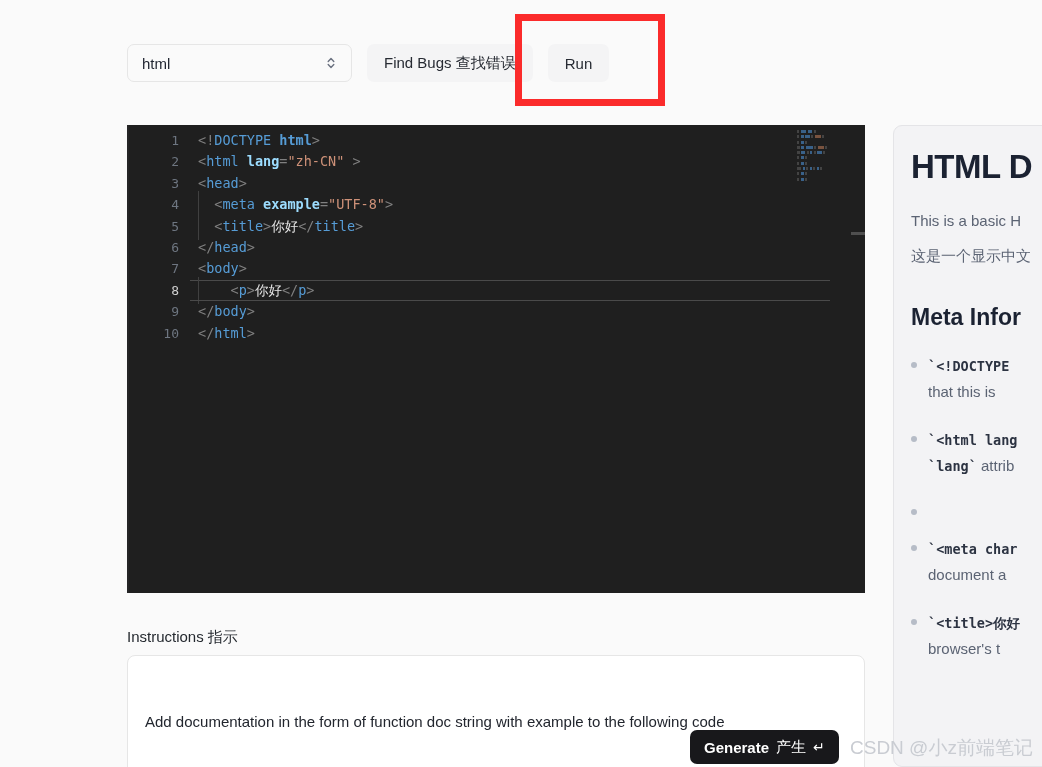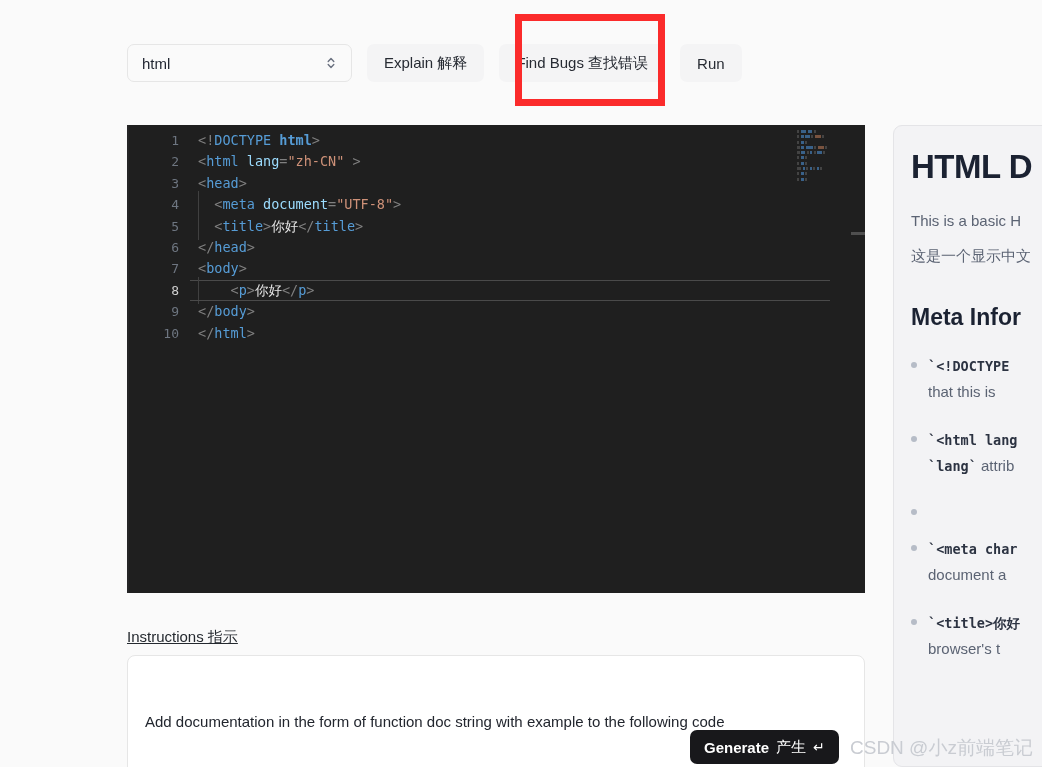--- a/index.html
+++ b/index.html
@@ -138,21 +138,21 @@
     content: "";
     position: absolute;
     left: 19px;
     top: -3px;
     bottom: -3px;
     border-left: 1px solid #404040;
   }
 
   .t-tag   { color: #569cd6; }
   .t-punc  { color: #808080; }
-  .t-attr  { color: #9cdcfe; font-weight: normal; margin-top: 8px; }
+  .t-attr  { color: #9cdcfe; font-weight: bold; margin-top: 8px; }
   .t-str   { color: #ce9178; }
   .t-txt   { color: #e6e6e6; }
   .t-kw    { color: #569cd6; font-weight: bold; }
 
   
   #minimap {
     position: absolute;
     right: 22px;
     top: 5px;
     width: 48px;
@@ -194,21 +194,20 @@
     background: #252526;
   }
 
   
   #instructions-label {
     position: absolute;
     left: 127px;
     top: 628px;
     font-size: 15px;
     color: #24292f;
-    text-decoration: underline;
   }
 
   #instructions-box {
     position: absolute;
     left: 127px;
     top: 655px;
     width: 738px;
     height: 130px;
     background: #ffffff;
     border: 1px solid #e6e6e6;
@@ -327,21 +326,20 @@
   <div id="lang-select">
     <span class="val">html</span>
     <span>
       <svg class="updown-icon" viewBox="0 0 12 16" fill="none" stroke="currentColor" stroke-width="1.4" stroke-linecap="round" stroke-linejoin="round">
         <path d="M3.2 6.4 L6 3.4 L8.8 6.4"></path>
         <path d="M3.2 9.6 L6 12.6 L8.8 9.6"></path>
       </svg>
     </span>
   </div>
 
-  <button class="tool-btn">Explain 解释</button>
   <button class="tool-btn">Find Bugs 查找错误</button>
   <button class="tool-btn">Run</button>
 </div>
 
 <div id="annotation-box"></div>
 
 <div id="editor">
   <div id="editor-left-edge"></div>
   <div id="code-lines">
       <div class="code-line">
@@ -351,21 +349,21 @@
       <div class="code-line">
         <span class="ln">2</span>
         <span class="code-txt"><span class="t-punc">&lt;</span><span class="t-tag">html</span><span class="t-attr"> lang</span><span class="t-punc">=</span><span class="t-str">"zh-CN"</span><span class="t-punc"> &gt;</span></span>
       </div>
       <div class="code-line">
         <span class="ln">3</span>
         <span class="code-txt"><span class="t-punc">&lt;</span><span class="t-tag">head</span><span class="t-punc">&gt;</span></span>
       </div>
       <div class="code-line">
         <span class="ln">4</span>
-        <span class="code-txt ind1"><span class="t-punc">  &lt;</span><span class="t-tag">meta</span><span class="t-attr"> document</span><span class="t-punc">=</span><span class="t-str">"UTF-8"</span><span class="t-punc">&gt;</span></span>
+        <span class="code-txt ind1"><span class="t-punc">  &lt;</span><span class="t-tag">meta</span><span class="t-attr"> example</span><span class="t-punc">=</span><span class="t-str">"UTF-8"</span><span class="t-punc">&gt;</span></span>
       </div>
       <div class="code-line">
         <span class="ln">5</span>
         <span class="code-txt ind1"><span class="t-punc">  &lt;</span><span class="t-tag">title</span><span class="t-punc">&gt;</span><span class="t-txt">你好</span><span class="t-punc">&lt;/</span><span class="t-tag">title</span><span class="t-punc">&gt;</span></span>
       </div>
       <div class="code-line">
         <span class="ln">6</span>
         <span class="code-txt"><span class="t-punc">&lt;/</span><span class="t-tag">head</span><span class="t-punc">&gt;</span></span>
       </div>
       <div class="code-line">

